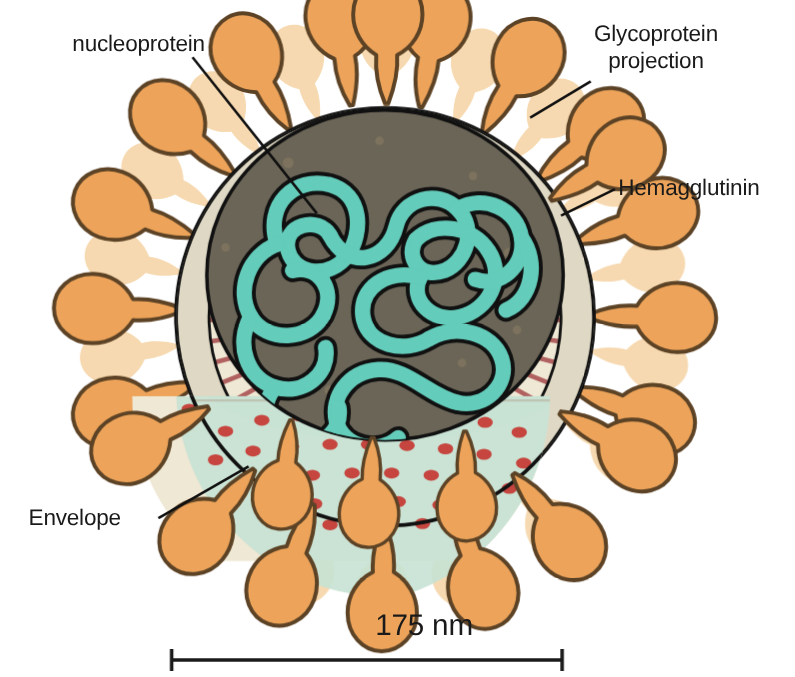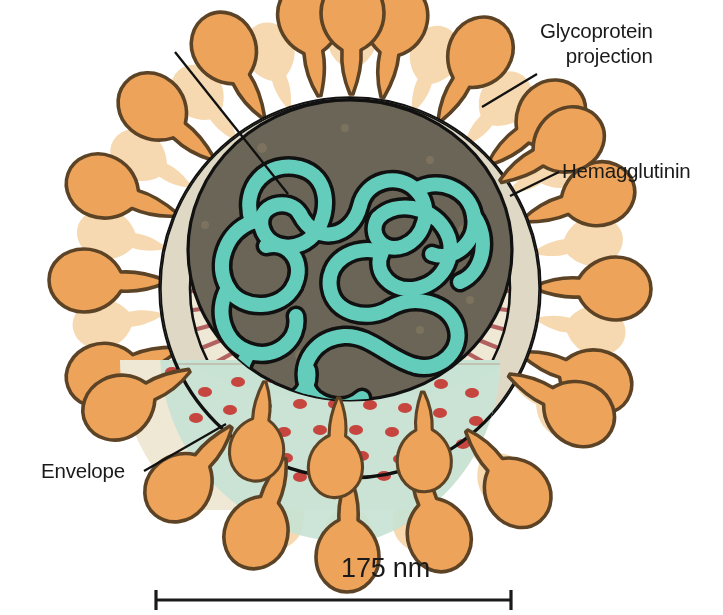--- a/index.html
+++ b/index.html
@@ -32,29 +32,29 @@
   }
   #label-rna {
     left: 6px;
     top: 2px;
     text-align: center;
     width: 240px;
   }
   #label-glyco {
     left: 540px;
     top: 18px;
-    text-align: right;
+    text-align: center;
   }
   #label-hemagg {
     left: 562px;
     top: 158px;
     text-align: right;
   }
   #label-envelope {
-    left: 41px;
+    left: 26px;
     top: 458px;
     text-align: left;
   }
   #scalebar-label {
     left: 0px;
     top: 556px;
     width: 723px;
     text-align: center;
     font-size: 27px;
     padding-left: 24px;
@@ -325,21 +325,21 @@
     <line x1="144" y1="471" x2="226" y2="424"></line>
   </g>
 
   <g stroke="#1a1a1a" stroke-width="3.2">
     <line x1="155" y1="600" x2="512" y2="600"></line>
     <line x1="156" y1="590" x2="156" y2="610"></line>
     <line x1="511" y1="590" x2="511" y2="610"></line>
   </g>
 </svg>
 
-<div class="label-text" id="label-rna"><br></div>
+<div class="label-text" id="label-rna"><br><span>nucleoprotein</span></div>
 
 <div class="label-text" id="label-glyco"><span>Glycoprotein</span><br><span>projection</span></div>
 
 <div class="label-text" id="label-hemagg">Hemagglutinin</div>
 
 <div class="label-text" id="label-envelope">Envelope</div>
 
 <div class="label-text" id="scalebar-label">175 nm</div>
 
 </body></html>

